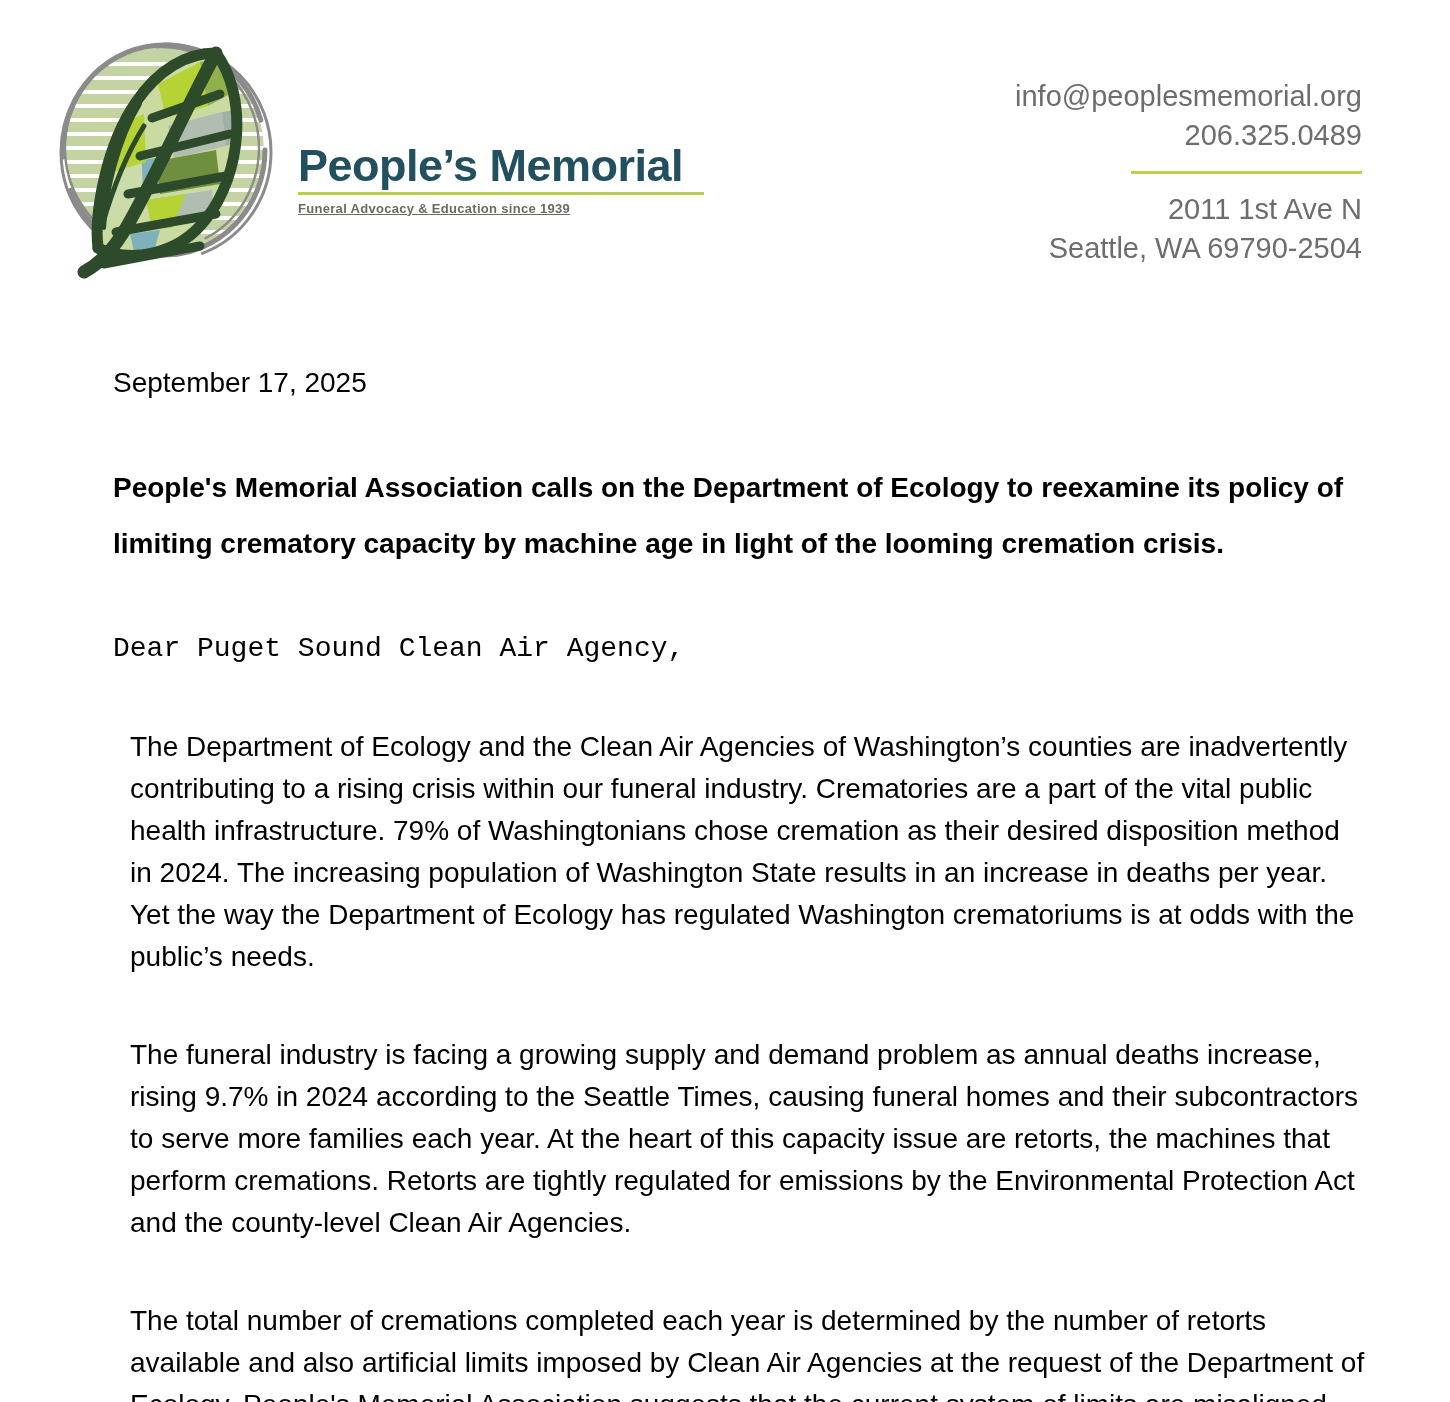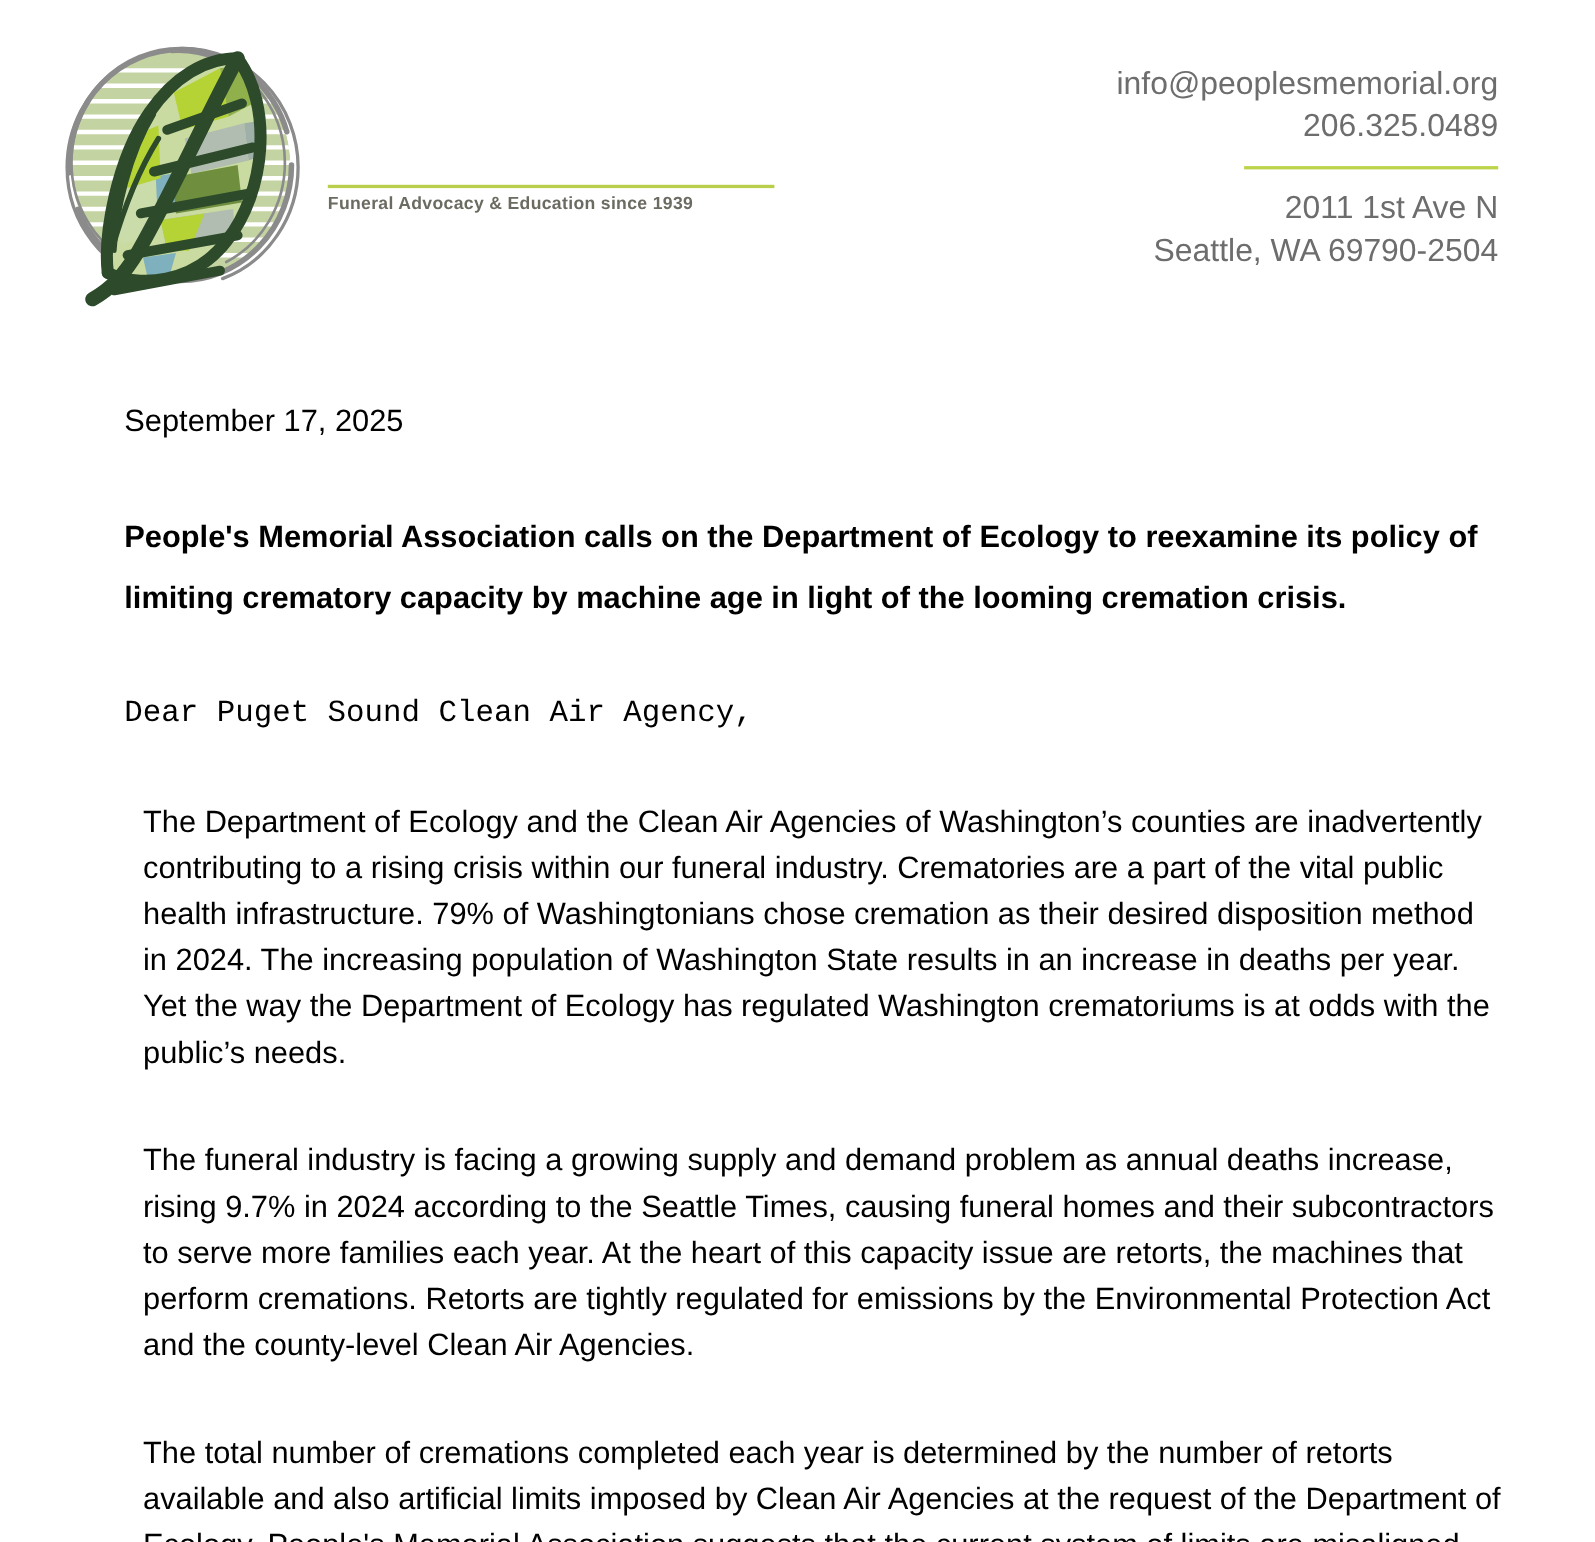--- a/index.html
+++ b/index.html
@@ -62,32 +62,33 @@
     margin-top: 4px;
     white-space: nowrap;
   }
   .wordmark-rule {
     width: 406px;
     height: 3px;
     background: #b9cf4c;
     margin-top: 4px;
   }
   .wordmark-tag {
-    font-size: 16px;
+    font-size: 13px;
     font-weight: bold;
     color: #6b6b62;
     letter-spacing: 0.3px;
     margin-top: 6px;
     white-space: nowrap;
+    text-decoration: underline;
   }
 
   .contact-block {
     position: absolute;
     right: 88px;
-    top: 57px;
+    top: 77px;
     text-align: right;
     color: #6d6d6d;
   }
   .contact-line {
     font-size: 29px;
     line-height: 39px;
     white-space: nowrap;
   }
   .contact-rule {
     width: 231px;
@@ -200,20 +201,21 @@
           <path d="M100 134 L190 112" stroke-width="9"></path>
           <path d="M88 172 L186 154" stroke-width="9"></path>
           <path d="M76 210 L176 192" stroke-width="9"></path>
           <path d="M64 242 L160 224" stroke-width="9"></path>
           <path d="M96 86 C74 120 64 168 62 204 C70 176 84 136 104 104" stroke-width="5" fill="#ffffff" fill-opacity="0"></path>
           <path d="M100 82 C78 118 66 170 64 206" stroke-width="4"></path>
         </g>
       </svg>
 
       <div class="wordmark">
+        <div class="wordmark-title">People’s Memorial</div>
         <div class="wordmark-rule"></div>
         <div class="wordmark-tag">Funeral Advocacy &amp; Education since 1939</div>
       </div>
     </div>
 
     <div class="contact-block">
       <div class="contact-line">info@peoplesmemorial.org</div>
       <div class="contact-line">206.325.0489</div>
       <div class="contact-rule"></div>
       <div class="contact-line">2011 1st Ave N</div>

